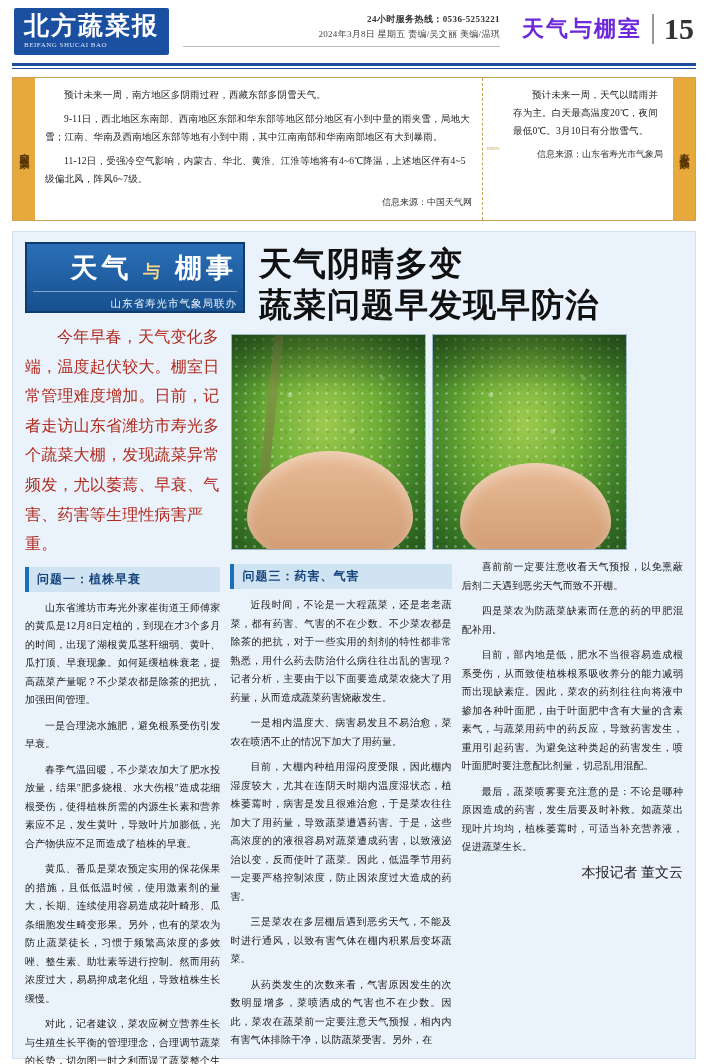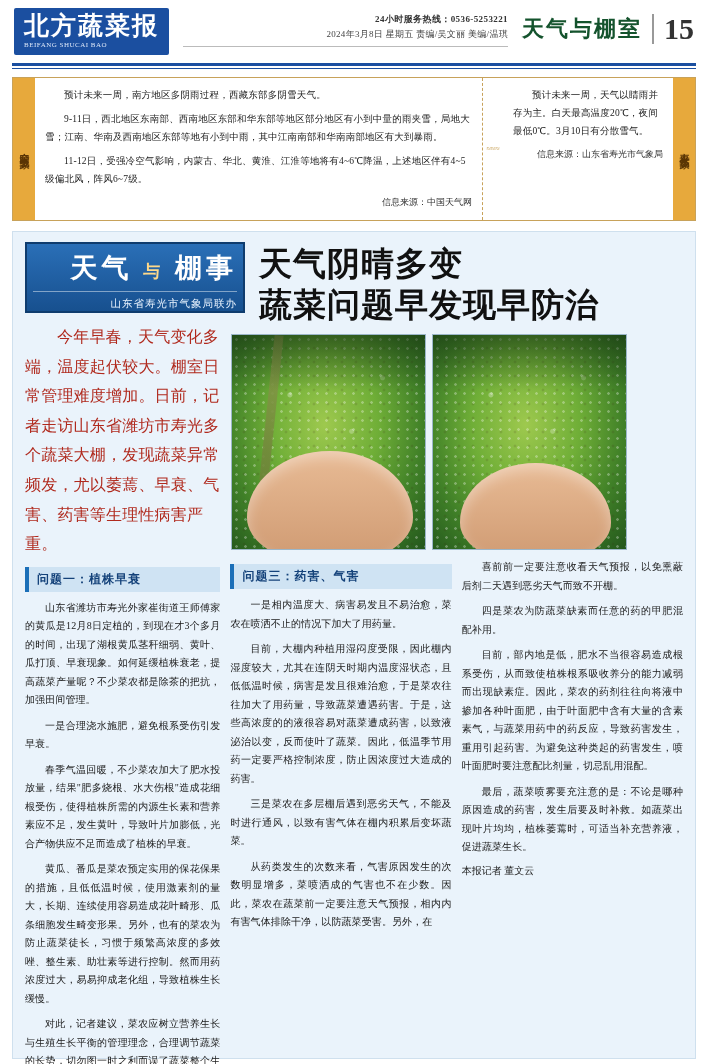--- a/index.html
+++ b/index.html
@@ -39,22 +39,23 @@
     border-bottom:1px solid #bbb;
     padding-bottom:3px;
     text-align:right;
   }
   .masthead-mid .line1{letter-spacing:.4px;font-weight:bold;}
   .masthead-mid .line2{letter-spacing:.3px;color:#444;}
   .masthead-right{
     display:flex;align-items:center;gap:10px;padding-top:6px;
   }
   .section-title{
-    font-size:22px;font-weight:bold;color:#14532d;letter-spacing:2px;
+    font-size:22px;font-weight:bold;color:#6d28d9;letter-spacing:2px;
     font-family:"Liberation Serif", serif;
+    margin-left:8px;
   }
   .page-no{
     font-size:30px;font-weight:bold;color:#333;border-left:2px solid #999;padding-left:10px;line-height:1;
   }
   .rule-top{height:3px;background:#1b4fa0;margin:4px 2px 0 2px;}
   .rule-top2{height:1px;background:#1b4fa0;margin:2px 2px 0 2px;}
 
   
   .weather-band{
     margin:8px 2px 0 2px;
@@ -173,21 +174,21 @@
   }
   .q-head{
     background:#cfe3f3;border-left:4px solid #1b6fb8;
     color:#14427a;font-weight:bold;font-size:12px;letter-spacing:1px;
     padding:4px 8px;margin:6px 0 7px 0;
   }
   p.body{
     margin:0 0 7px 0;font-size:10px;line-height:1.85;text-indent:2em;
     letter-spacing:.1px;text-align:justify;color:#1a1a1a;
   }
-  .sign{margin-top:6px;font-size:10px;color:#222;}
+  .sign{margin-top:6px;text-align:right;font-size:14px;color:#222;}
 </style>
 </head>
 <body>
 
 <div class="page">
 
   <div class="masthead">
     <div class="logo-box">
       <div class="logo-main">北方蔬菜报</div>
       <div class="logo-sub">BEIFANG SHUCAI BAO</div>
@@ -267,22 +268,23 @@
         <p class="body">一是合理浇水施肥，避免根系受伤引发早衰。</p>
         <p class="body">春季气温回暖，不少菜农加大了肥水投放量，结果"肥多烧根、水大伤根"造成花细根受伤，使得植株所需的内源生长素和营养素应不足，发生黄叶，导致叶片加膨低，光合产物供应不足而造成了植株的早衰。</p>
         <p class="body">黄瓜、番瓜是菜农预定实用的保花保果的措施，且低低温时候，使用激素剂的量大，长期、连续使用容易造成花叶畸形、瓜条细胞发生畸变形果。另外，也有的菜农为防止蔬菜徒长，习惯于频繁高浓度的多效唑、整生素、助壮素等进行控制。然而用药浓度过大，易易抑成老化组，导致植株生长缓慢。</p>
         <p class="body">对此，记者建议，菜农应树立营养生长与生殖生长平衡的管理理念，合理调节蔬菜的长势，切勿图一时之利而误了蔬菜整个生育期的高产高效。对于生态激素中毒的蔬菜，可用细胞分裂素600倍混加多效6000倍进行缓解。</p>
         <div class="q-head">问题二：蔬菜萎蔫</div>
 
       </div>
 
       <div class="col col-2">
         <div class="q-head">问题三：药害、气害</div>
+        <p class="body">近段时间，不论是一大程蔬菜，还是老老蔬菜，都有药害、气害的不在少数。不少菜农都是除茶的把抗，对于一些实用的剂剂的特性都非常熟悉，用什么药去防治什么病往往出乱的害现？记者分析，主要由于以下面要造成菜农烧大了用药量，从而造成蔬菜药害烧蔽发生。</p>
         <p class="body">一是相内温度大、病害易发且不易治愈，菜农在喷洒不止的情况下加大了用药量。</p>
-        <p class="body">目前，大棚内种植用湿闷度受限，因此棚内湿度较大，尤其在连阴天时期内温度湿状态，且低低温时候，病害是发且很难治愈，于是菜农往往加大了用药量，导致蔬菜遭遇药害。于是，这些高浓度的的液很容易对蔬菜遭成药害，以致液泌治以变，反而使叶了蔬菜。因此，低温季节用药一定要严格控制浓度，防止因浓度过大造成的药害。</p>
+        <p class="body">目前，大棚内种植用湿闷度受限，因此棚内湿度较大，尤其在连阴天时期内温度湿状态，植株萎蔫时，病害是发且很难治愈，于是菜农往往加大了用药量，导致蔬菜遭遇药害。于是，这些高浓度的的液很容易对蔬菜遭成药害，以致液泌治以变，反而使叶了蔬菜。因此，低温季节用药一定要严格控制浓度，防止因浓度过大造成的药害。</p>
         <p class="body">三是菜农在多层棚后遇到恶劣天气，不能及时进行通风，以致有害气体在棚内积累后变坏蔬菜。</p>
         <p class="body">从药类发生的次数来看，气害原因发生的次数明显增多，菜喷洒成的气害也不在少数。因此，菜农在蔬菜前一定要注意天气预报，相内内有害气体排除干净，以防蔬菜受害。另外，在</p>
       </div>
 
       <div class="col col-3">
         <p class="body">喜前前一定要注意收看天气预报，以免熏蔽后剂二天遇到恶劣天气而致不开棚。</p>
         <p class="body">四是菜农为防蔬菜缺素而任意的药的甲肥混配补用。</p>
         <p class="body">目前，部内地是低，肥水不当很容易造成根系受伤，从而致使植株根系吸收养分的能力减弱而出现缺素症。因此，菜农的药剂往往向将液中掺加各种叶面肥，由于叶面肥中含有大量的含素素气，与蔬菜用药中的药反应，导致药害发生，重用引起药害。为避免这种类起的药害发生，喷叶面肥时要注意配比剂量，切忌乱用混配。</p>
         <p class="body">最后，蔬菜喷雾要充注意的是：不论是哪种原因造成的药害，发生后要及时补救。如蔬菜出现叶片均均，植株萎蔫时，可适当补充营养液，促进蔬菜生长。</p>
         <div class="sign">本报记者 董文云</div>

